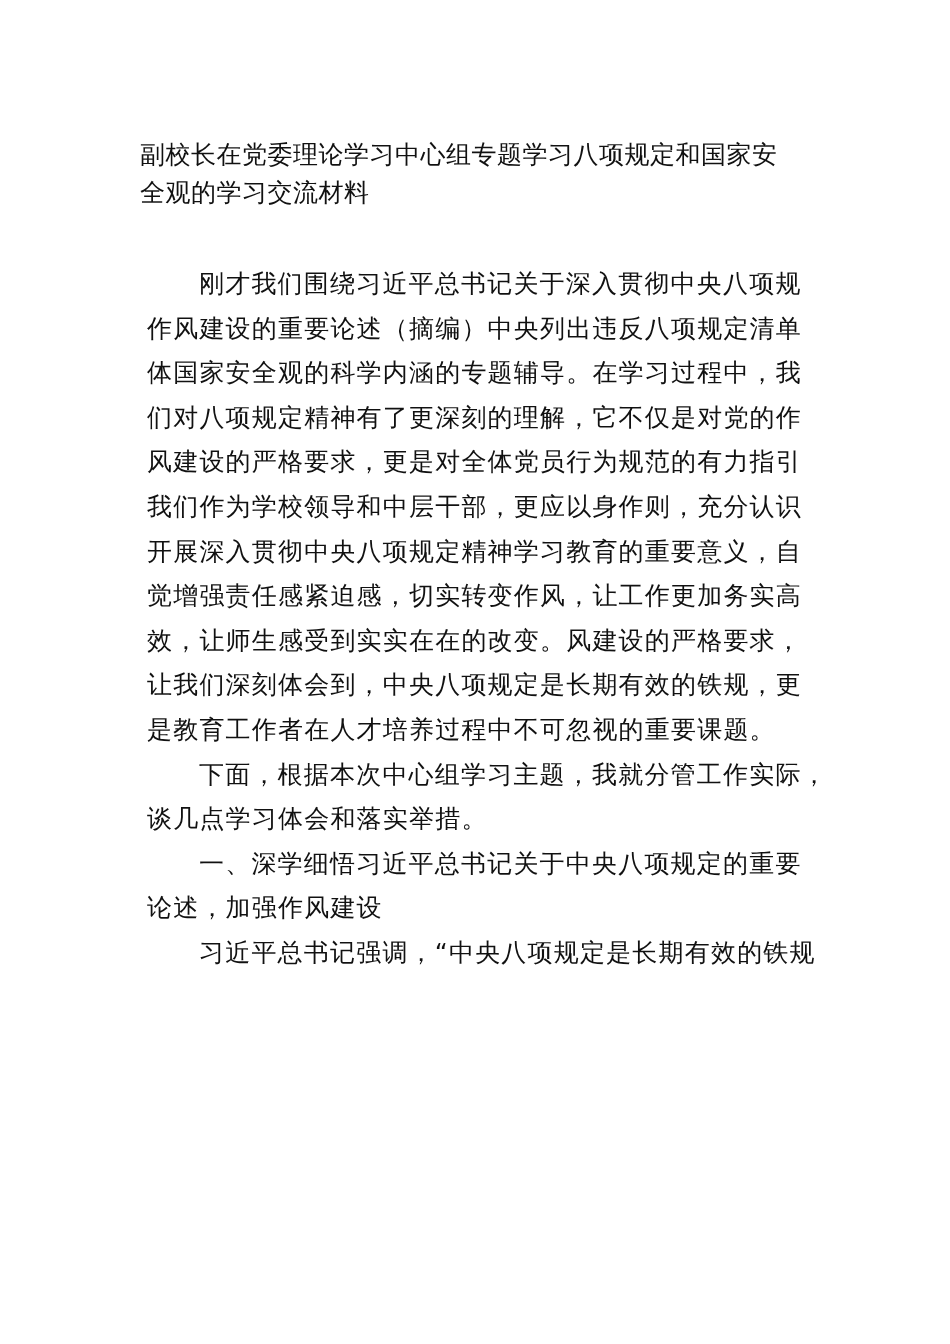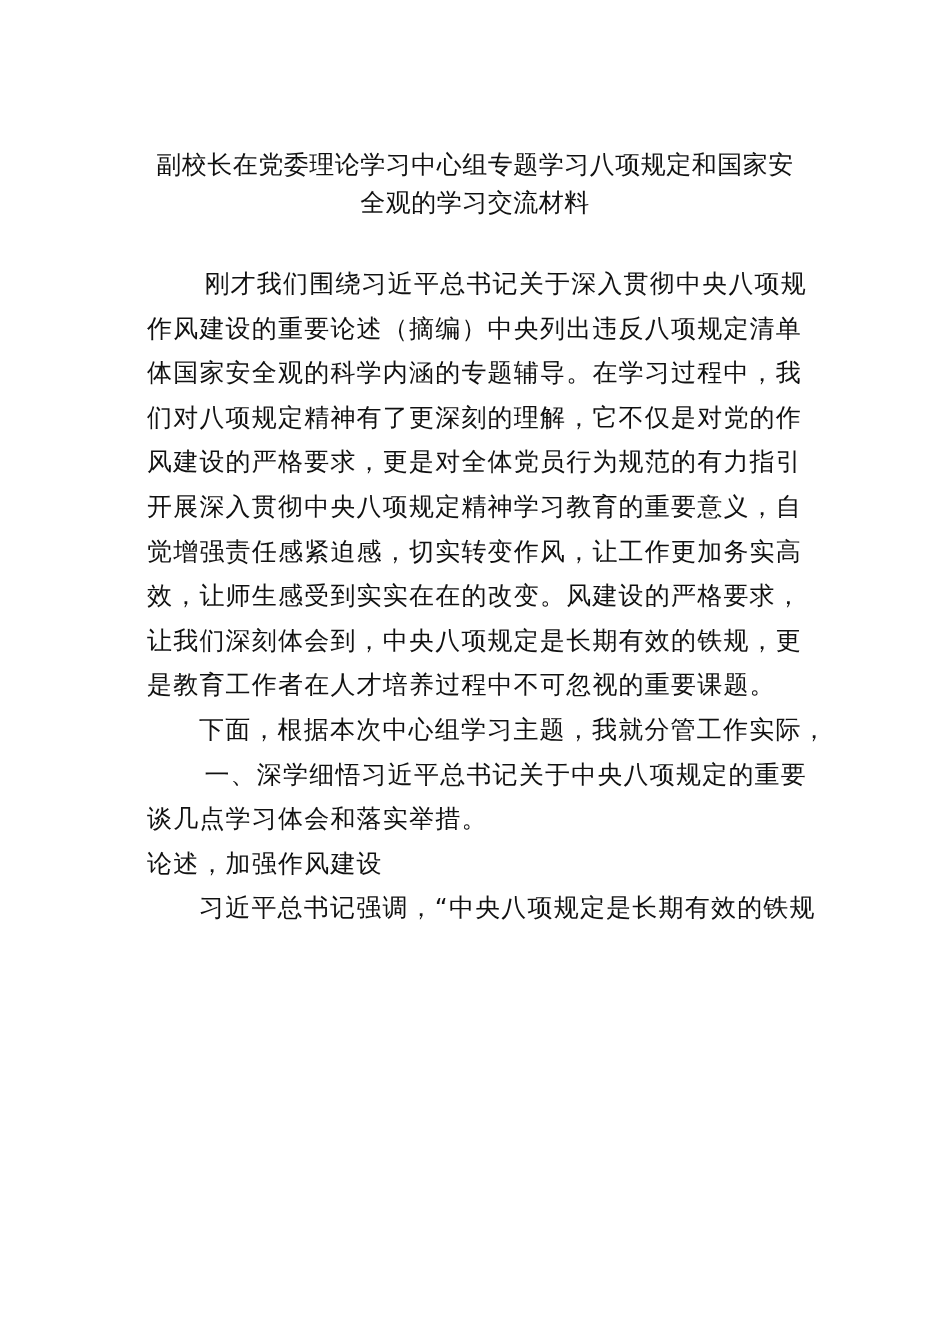--- a/index.html
+++ b/index.html
@@ -19,23 +19,22 @@
       position: absolute;
       left: 0;
       top: 0;
       width: 950px;
       height: 1344px;
       background: #ffffff;
     }
     .title-block {
       position: absolute;
       left: 140px;
-      top: 146px;
+      top: 136px;
       width: 670px;
-      text-align: center;
     }
     .title-line {
       font-size: 25px;
       line-height: 38px;
       height: 38px;
       white-space: nowrap;
       letter-spacing: 0.5px;
     }
     .body-block {
       position: absolute;
@@ -45,42 +44,42 @@
     }
     .line {
       font-size: 25px;
       line-height: 44.6px;
       height: 44.6px;
       white-space: nowrap;
       letter-spacing: 1.2px;
     }
     .indent {
       padding-left: 52px;
-      text-align: right;
     }
   </style>
 </head>
 <body>
 
 <div class="page">
   <div class="title-block">
     <div class="title-line">副校长在党委理论学习中心组专题学习八项规定和国家安</div>
     <div class="title-line">全观的学习交流材料</div>
   </div>
 
   <div class="body-block">
     <div class="line indent">刚才我们围绕习近平总书记关于深入贯彻中央八项规</div>
     <div class="line">作风建设的重要论述（摘编）中央列出违反八项规定清单</div>
     <div class="line">体国家安全观的科学内涵的专题辅导。在学习过程中，我</div>
     <div class="line">们对八项规定精神有了更深刻的理解，它不仅是对党的作</div>
     <div class="line">风建设的严格要求，更是对全体党员行为规范的有力指引</div>
+    <div class="line">我们作为学校领导和中层干部，更应以身作则，充分认识</div>
     <div class="line">开展深入贯彻中央八项规定精神学习教育的重要意义，自</div>
     <div class="line">觉增强责任感紧迫感，切实转变作风，让工作更加务实高</div>
     <div class="line">效，让师生感受到实实在在的改变。风建设的严格要求，</div>
     <div class="line">让我们深刻体会到，中央八项规定是长期有效的铁规，更</div>
     <div class="line">是教育工作者在人才培养过程中不可忽视的重要课题。</div>
     <div class="line indent">下面，根据本次中心组学习主题，我就分管工作实际，</div>
+    <div class="line">谈几点学习体会和落实举措。</div>
     <div class="line indent">一、深学细悟习近平总书记关于中央八项规定的重要</div>
-    <div class="line">谈几点学习体会和落实举措。</div>
     <div class="line">论述，加强作风建设</div>
     <div class="line indent">习近平总书记强调，“中央八项规定是长期有效的铁规</div>
   </div>
 </div>
 
 </body></html>

